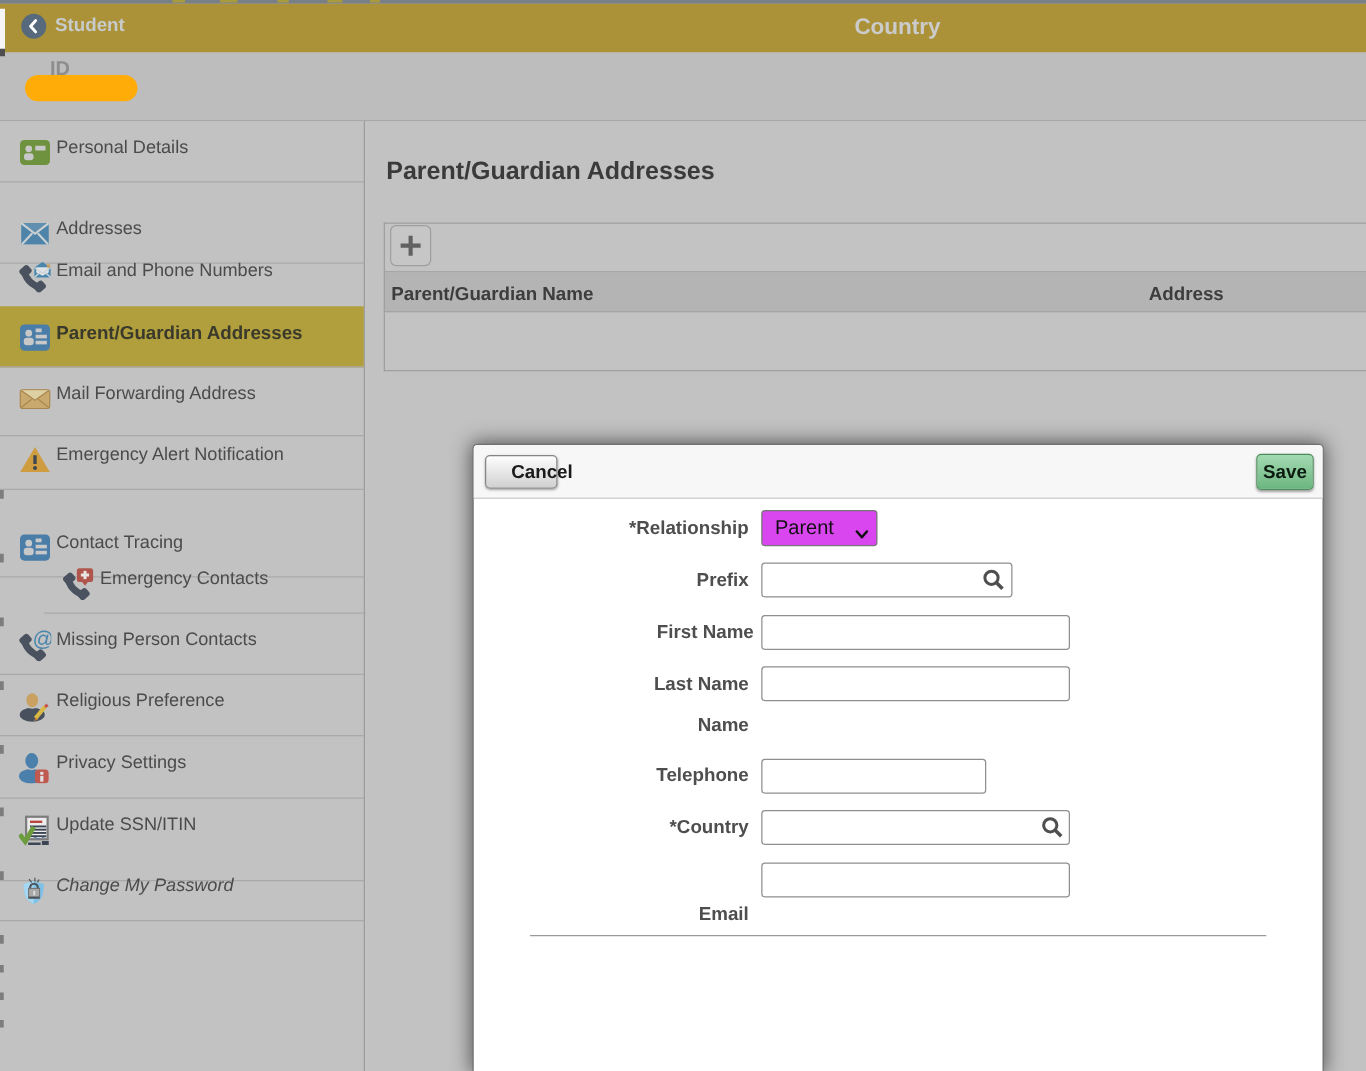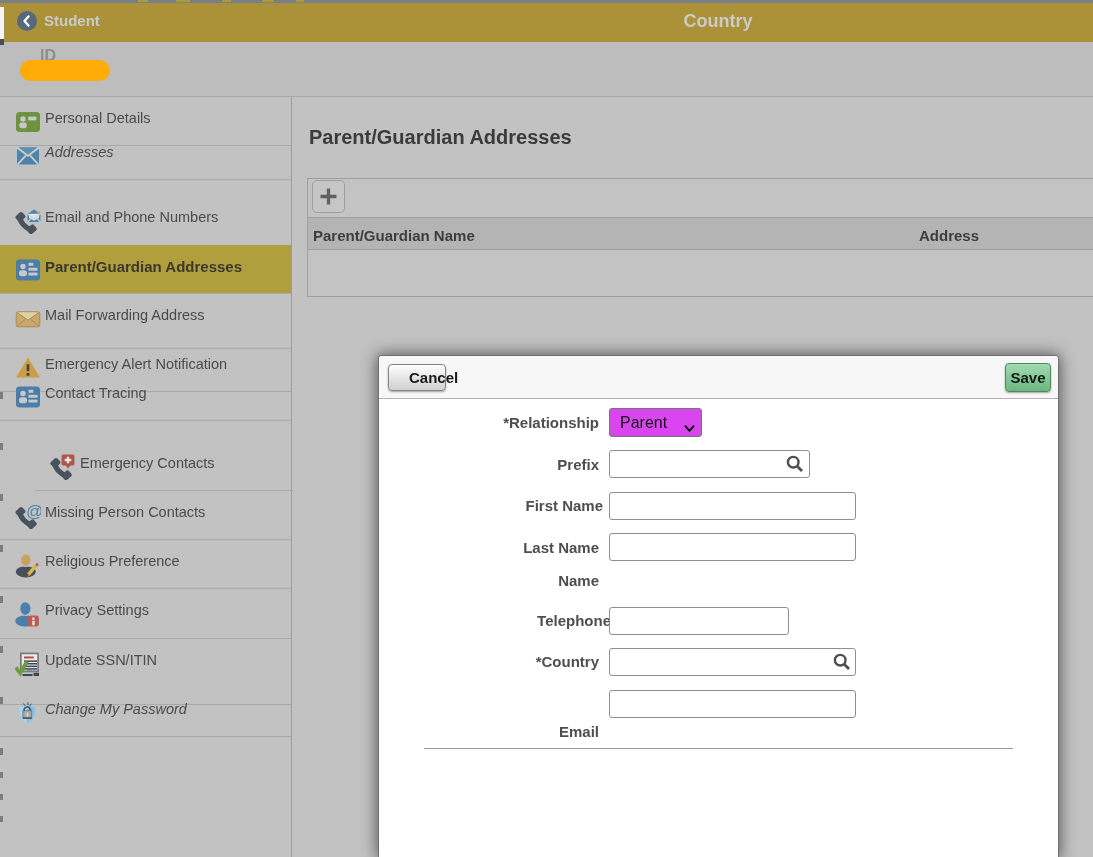--- a/index.html
+++ b/index.html
@@ -75,21 +75,21 @@
 <div class="abs" id="sidebar"></div>
 <div class="sitem" style="top:97.0px;height:49.23px;">
     <div class="ic"><svg width="26" height="26" viewBox="0 0 26 26">
         <rect x="1" y="3" width="24" height="20" rx="3.5" fill="#6f923f"></rect>
         <circle cx="8" cy="10" r="2.7" fill="#c8c8c8"></circle>
         <rect x="4.2" y="13.6" width="7.6" height="5.6" rx="2.4" fill="#c8c8c8"></rect>
         <rect x="13.2" y="7.6" width="8.2" height="3.8" fill="#c8c8c8"></rect>
       </svg></div>
     <div class="txt">Personal Details</div>
   </div>
-<div class="sitem" style="top:131px;height:49.23px;font-style:italic;">
+<div class="sitem" style="top:162px;height:49.23px;">
     <div class="ic"><svg width="26" height="26" viewBox="0 0 26 26">
         <rect x="2" y="4.5" width="22" height="17" fill="#4e84a9"></rect>
         <path d="M2 4.5 L24 4.5 L13 13 Z" fill="#618fb0"></path>
         <path d="M2 4.5 L13 13 L24 4.5" stroke="#ccd2d4" stroke-width="1.7" fill="none"></path>
         <path d="M2.5 21.5 L10.8 12.6" stroke="#ccd2d4" stroke-width="1.7"></path>
         <path d="M23.5 21.5 L15.2 12.6" stroke="#ccd2d4" stroke-width="1.7"></path>
       </svg></div>
     <div class="txt">Addresses</div>
   </div>
 <div class="sitem" style="top:195.5px;height:63px;">
@@ -129,21 +129,21 @@
     <div class="txt">Mail Forwarding Address</div>
   </div>
 <div class="sitem" style="top:343.1px;height:49.23px;">
     <div class="ic"><svg width="26" height="26" viewBox="0 0 26 26">
         <path d="M13 2.6 L24.8 22.6 L1.2 22.6 Z" fill="#cf9c40"></path>
         <path d="M13 9.2 L13 16.2" stroke="#3f4751" stroke-width="2.7"></path>
         <circle cx="13" cy="19.3" r="1.6" fill="#3f4751"></circle>
       </svg></div>
     <div class="txt">Emergency Alert Notification</div>
   </div>
-<div class="sitem" style="top:372px;height:49.23px;">
+<div class="sitem" style="top:413px;height:49.23px;">
     <div class="ic"><svg width="26" height="26" viewBox="0 0 26 26">
         <rect x="1" y="2.5" width="24" height="21" rx="3.5" fill="#4a7da8"></rect>
         <circle cx="8" cy="9.5" r="2.7" fill="#c8c8c8"></circle>
         <rect x="4" y="13.2" width="8" height="6" rx="2.6" fill="#c8c8c8"></rect>
         <rect x="13.5" y="5.8" width="4.8" height="3" fill="#c8c8c8"></rect>
         <rect x="13.5" y="10.8" width="9" height="2.9" fill="#c8c8c8"></rect>
         <rect x="13.5" y="15.6" width="9" height="2.9" fill="#c8c8c8"></rect>
       </svg></div>
     <div class="txt">Contact Tracing</div>
   </div>
@@ -248,21 +248,21 @@
 <div class="finput" style="left:230px;top:94px;width:201px;height:28px;"></div>
 <div class="searchic" style="left:406px;top:98px;"><svg width="20" height="20" viewBox="0 0 20 20">
         <circle cx="8.2" cy="8.2" r="5.3" stroke="#4f4f4f" stroke-width="2.4" fill="none"></circle>
         <path d="M12.2 12.2 L17 17" stroke="#4f4f4f" stroke-width="2.8"></path>
       </svg></div>
 <div class="flabel" style="left:4px;top:141px;padding-left:48px;">First Name</div>
 <div class="finput" style="left:230px;top:136px;width:247px;height:28px;"></div>
 <div class="flabel" style="left:0;top:183px;">Last Name</div>
 <div class="finput" style="left:230px;top:177px;width:247px;height:28px;"></div>
 <div class="flabel" style="left:0;top:216px;">Name</div>
-<div class="flabel" style="left:12px;top:256px;">Telephone</div>
+<div class="flabel" style="left:0;top:256px;">Telephone</div>
 <div class="finput" style="left:230px;top:251px;width:180px;height:28px;"></div>
 <div class="flabel" style="left:0;top:297px;">*Country</div>
 <div class="finput" style="left:230px;top:292px;width:247px;height:28px;"></div>
 <div class="searchic" style="left:453px;top:296px;"><svg width="20" height="20" viewBox="0 0 20 20">
         <circle cx="8.2" cy="8.2" r="5.3" stroke="#4f4f4f" stroke-width="2.4" fill="none"></circle>
         <path d="M12.2 12.2 L17 17" stroke="#4f4f4f" stroke-width="2.8"></path>
       </svg></div>
 <div class="flabel" style="left:0;top:347px;margin-top:20px;">Email</div>
 <div class="finput" style="left:230px;top:334px;width:247px;height:28px;"></div>
   <div id="hrline"></div>

